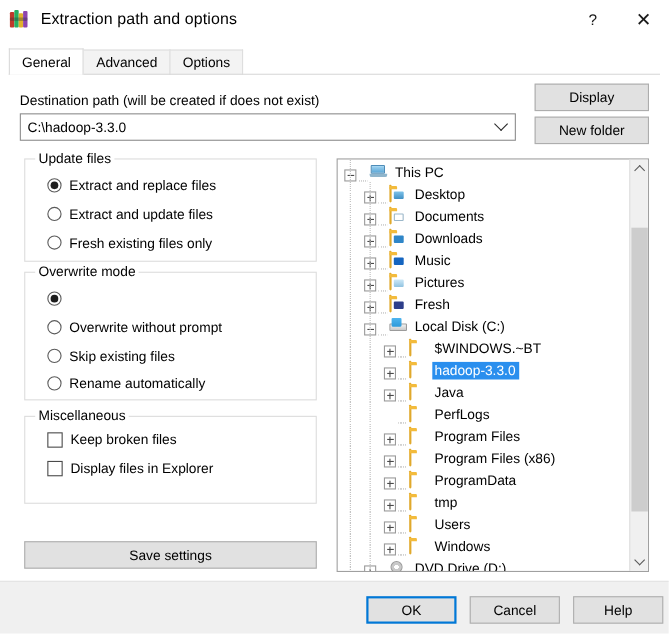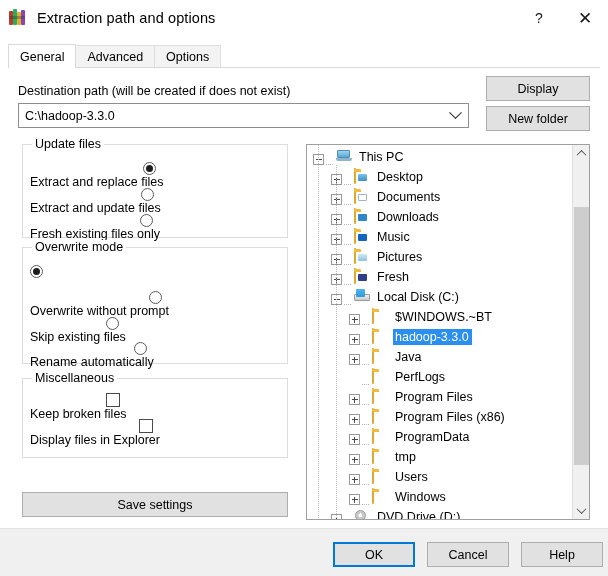--- a/index.html
+++ b/index.html
@@ -176,25 +176,24 @@
     color: #000;
     white-space: nowrap;
   }
   .grp-update  { left: 22px; top: 144px; width: 266px; height: 94px; }
   .grp-over    { left: 22px; top: 247px; width: 266px; height: 117px; }
   .grp-misc    { left: 22px; top: 378px; width: 266px; height: 80px; }
 
   .opt {
     position: absolute;
     display: flex;
-    align-items: flex-end;
-    left: 7px;
+    align-items: flex-start;
+    left: 20px;
     height: 18px;
     white-space: nowrap;
-    flex-direction: column;
   }
   .radio {
     width: 13px; height: 13px;
     border-radius: 50%;
     border: 1.3px solid #5a5a5a;
     background: #fff;
     box-sizing: border-box;
     margin-right: 7px;
     flex: 0 0 auto;
     position: relative;

